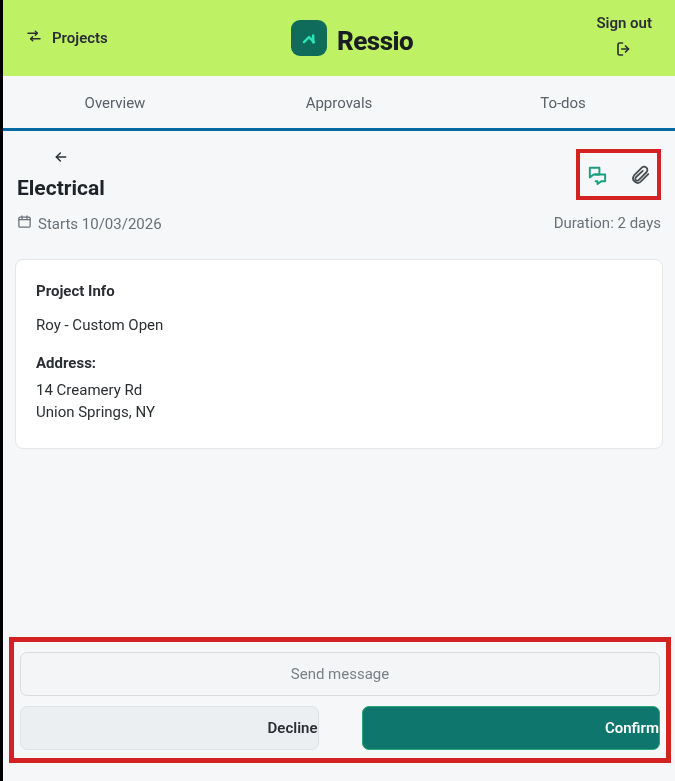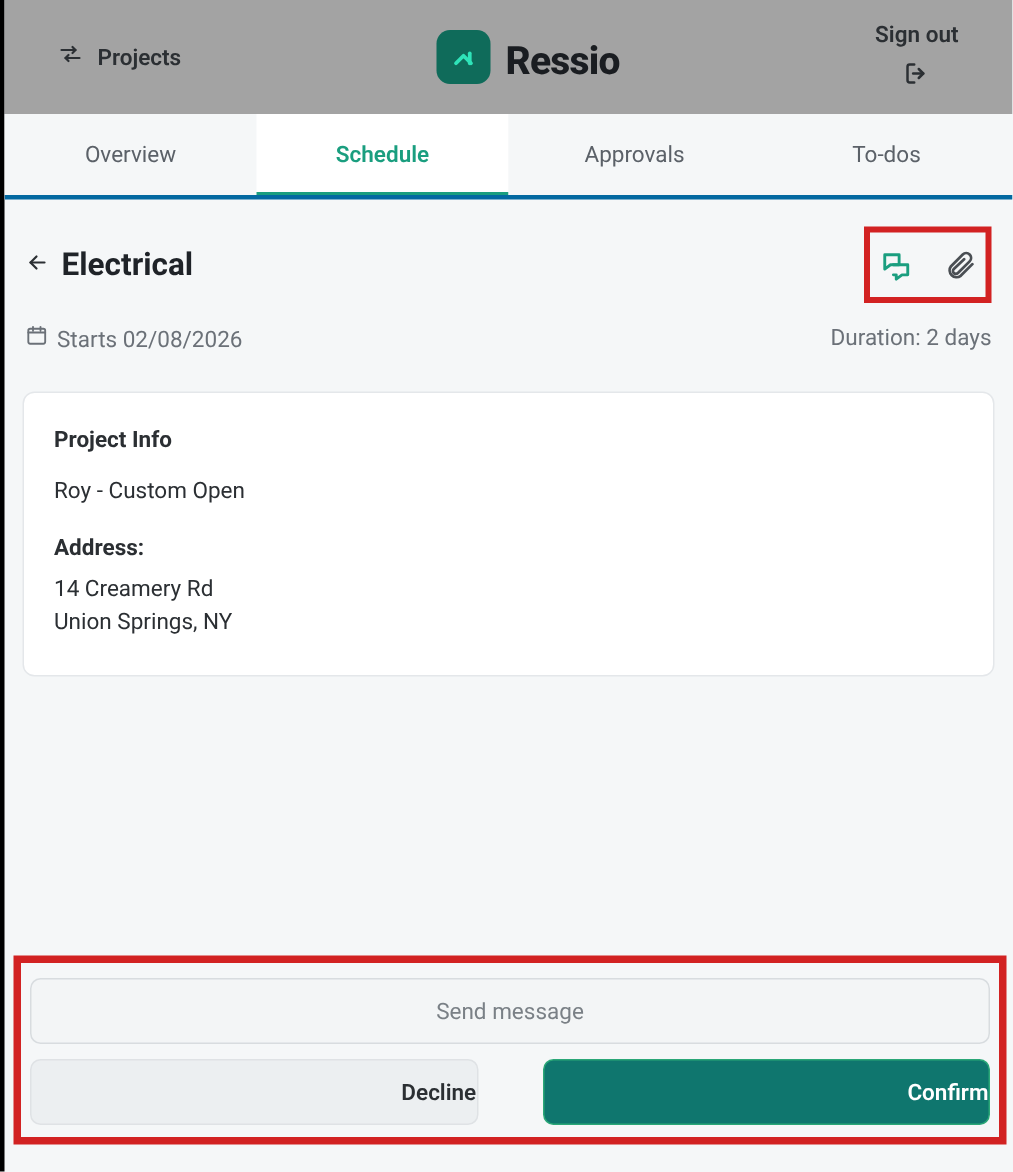--- a/index.html
+++ b/index.html
@@ -14,22 +14,22 @@
       height: 781px;
       border-left: 3px solid #000;
       overflow: hidden;
       display: flex;
       flex-direction: column;
     }
     .topbar {
       display: flex;
       align-items: center;
       justify-content: space-between;
-      padding: 14px 36px;
-      background: #a3a3a3;
+      padding: 14px 23px;
+      background: #bef264;
     }
     .topbar-left {
       display: flex;
       align-items: center;
       gap: 10px;
       color: #2b2f33;
       font-weight: 600;
       font-size: 15px;
     }
     .brand {
@@ -86,20 +86,21 @@
     }
     .head-row {
       display: flex;
       align-items: center;
       justify-content: space-between;
     }
     .title-wrap {
       display: flex;
       align-items: center;
       gap: 8px;
+      flex-direction: column;
     }
     .back-arrow {
       color: #2b2f33;
       font-size: 17px;
       line-height: 1;
     }
     .page-title {
       font-size: 21px;
       font-weight: 700;
       color: #1f2328;
@@ -233,21 +234,20 @@
         <path d="M10 4H6a2 2 0 00-2 2v12a2 2 0 002 2h4"></path>
         <path d="M14 8l4 4-4 4"></path>
         <path d="M18 12H9"></path>
       </svg>
     </span>
   </div>
 </div>
 
 <div class="tabs">
   <div class="tab">Overview</div>
-  <div class="tab active">Schedule</div>
   <div class="tab">Approvals</div>
   <div class="tab">To-dos</div>
 </div>
 
 <div class="page-head">
   <div class="head-row">
     <div class="title-wrap">
       <span class="back-arrow">
         <svg width="16" height="16" viewBox="0 0 24 24" fill="none" stroke="#2b2f33" stroke-width="2.2" stroke-linecap="round" stroke-linejoin="round">
           <path d="M19 12H5"></path>
@@ -271,21 +271,21 @@
     </div>
   </div>
   <div class="meta-row">
     <div class="meta-left">
       <span>
         <svg width="15" height="15" viewBox="0 0 24 24" fill="none" stroke="#6b7178" stroke-width="2" stroke-linecap="round" stroke-linejoin="round">
           <rect x="3" y="5" width="18" height="16" rx="2"></rect>
           <path d="M3 9h18M8 3v4M16 3v4"></path>
         </svg>
       </span>
-      <span>Starts 02/08/2026</span>
+      <span>Starts 10/03/2026</span>
     </div>
     <span>Duration: 2 days</span>
   </div>
 </div>
 
 <div class="card">
   <h3>Project Info</h3>
   <div class="field-value">Roy - Custom Open</div>
   <div class="field-label">Address:</div>
   <div class="addr-line">14 Creamery Rd</div>

